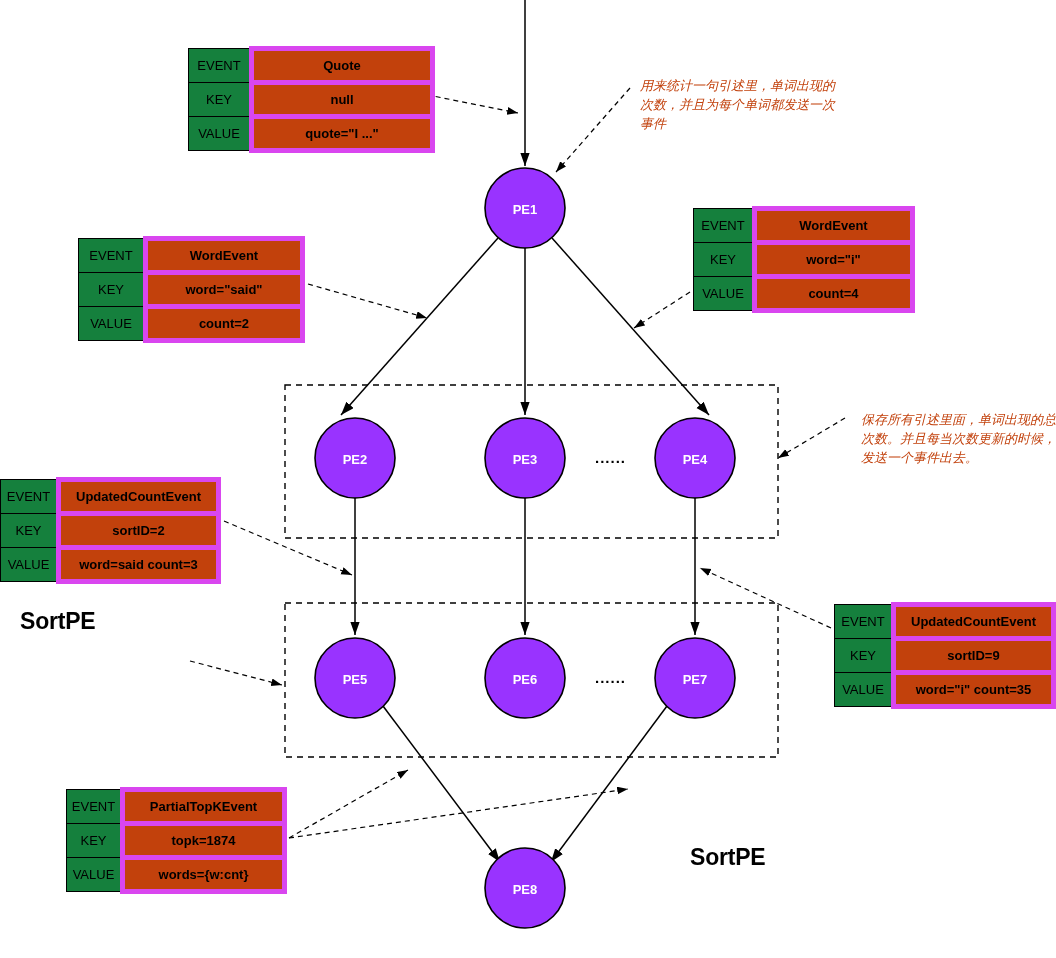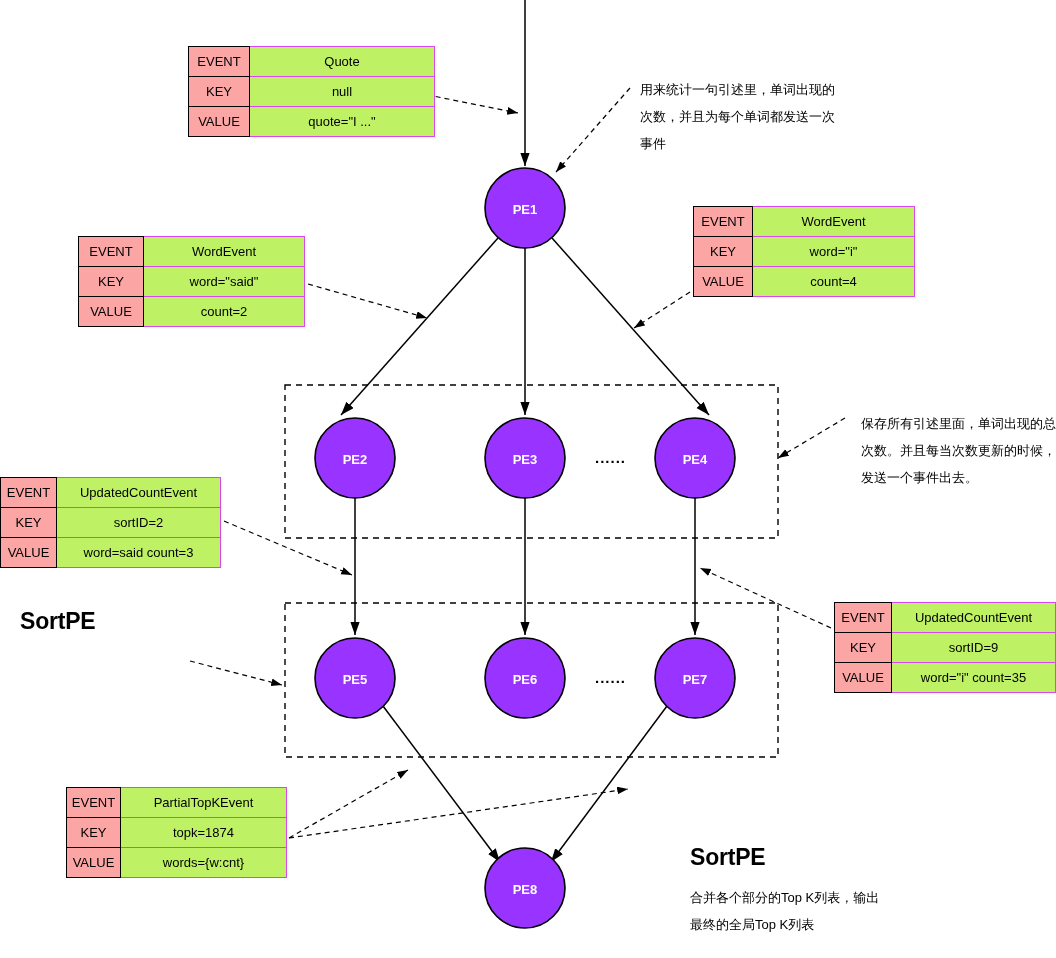--- a/index.html
+++ b/index.html
@@ -37,43 +37,45 @@
     border: 1px solid #000000;
     height: 29px;
     font-size: 13px;
     color: #000000;
     text-align: center;
     vertical-align: middle;
     padding: 0 2px;
     white-space: nowrap;
   }
   .event-table td.lbl {
-    background: #fca5a5;
+    background: #15803d;
     border: 1px solid #000000;
     width: 56px;
     margin-top: 24px;
   }
   .event-table td.val {
-    background: #bef264;
-    border: 1px solid #d946ef;
+    background: #c2410c;
+    border: 5px solid #d946ef;
+    font-weight: bold;
   }
   
   .section-title {
     position: absolute;
     font-size: 23px;
     font-weight: bold;
     color: #000000;
     white-space: nowrap;
     letter-spacing: -0.2px;
   }
   .section-note {
     position: absolute;
     font-size: 13px;
-    line-height: 27px;
-    color: #000000;
+    line-height: 19px;
+    color: #c2410c;
+    font-style: italic;
   }
   .pe-label {
     font-size: 13px;
     font-weight: bold;
     fill: #ffffff;
     text-anchor: middle;
     dominant-baseline: central;
     font-family: "Liberation Sans", sans-serif;
   }
   .ellipsis-dots {
@@ -172,22 +174,20 @@
 次数，并且为每个单词都发送一次
 事件</div>
 
   <div class="section-note" style="left:861px; top:410px; width:200px; white-space:pre-line;">保存所有引述里面，单词出现的总
 次数。并且每当次数更新的时候，
 发送一个事件出去。</div>
 
   <div class="section-title" style="left:20px; top:608px;">SortPE</div>
 
   <div class="section-title" style="left:690px; top:844px;">SortPE</div>
-  <div class="section-note" style="left:690px; top:884px; width:200px; white-space:pre-line;">合并各个部分的Top K列表，输出
-最终的全局Top K列表</div>
 
   <table class="event-table" style="left:188px; top:46px; width:247px;">
     <tbody>
         <tr>
       <td class="lbl" style="width:56px;">EVENT</td>
       <td class="val">Quote</td>
     </tr>
     <tr>
       <td class="lbl">KEY</td>
       <td class="val">null</td>

